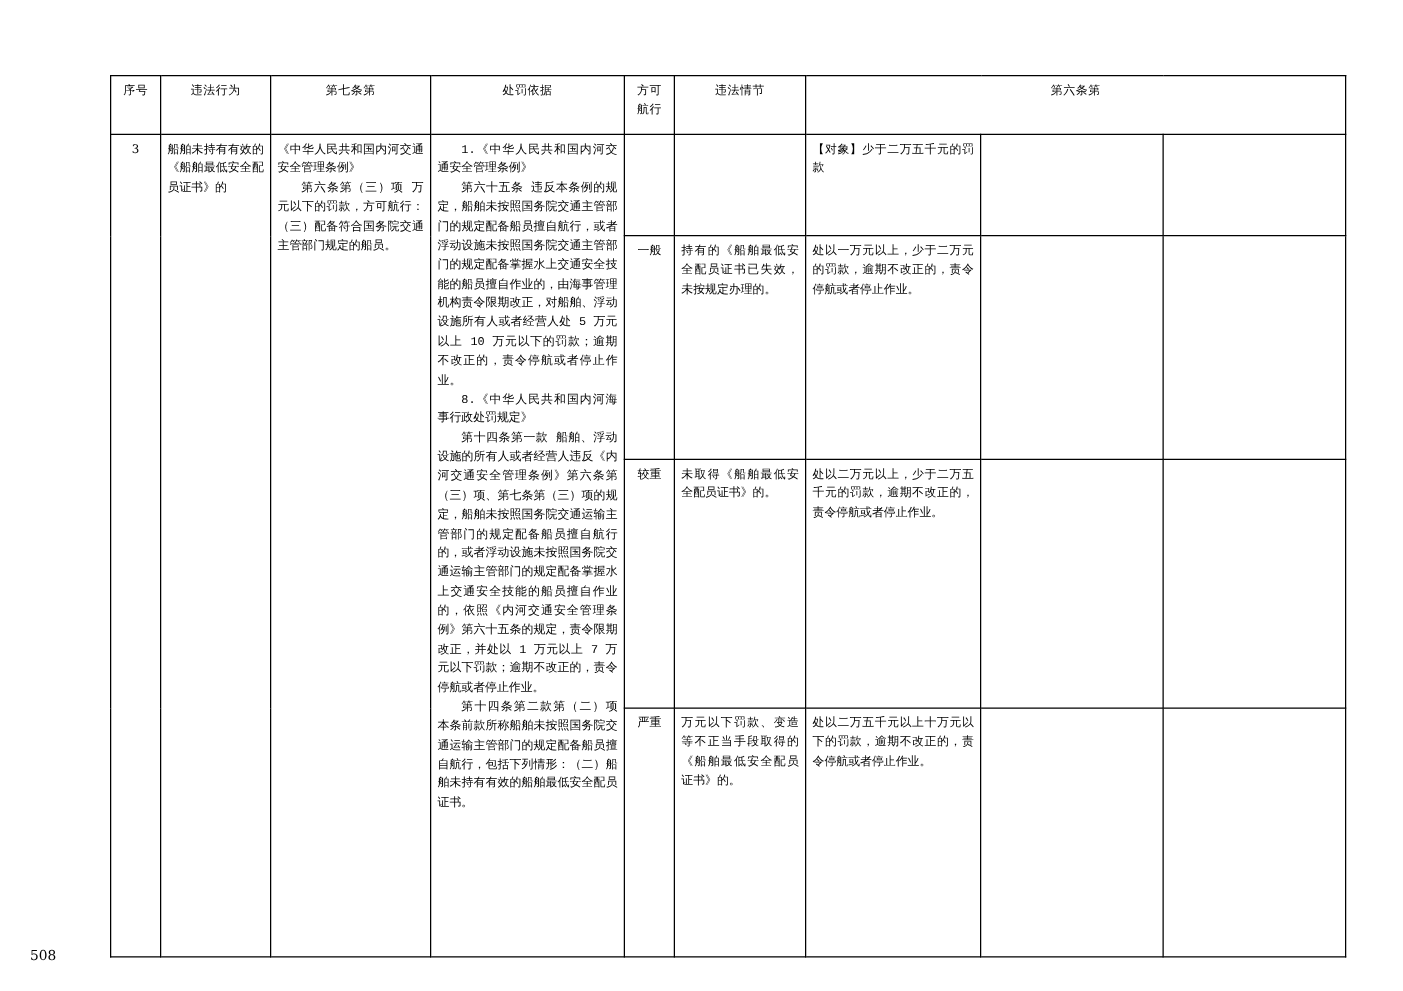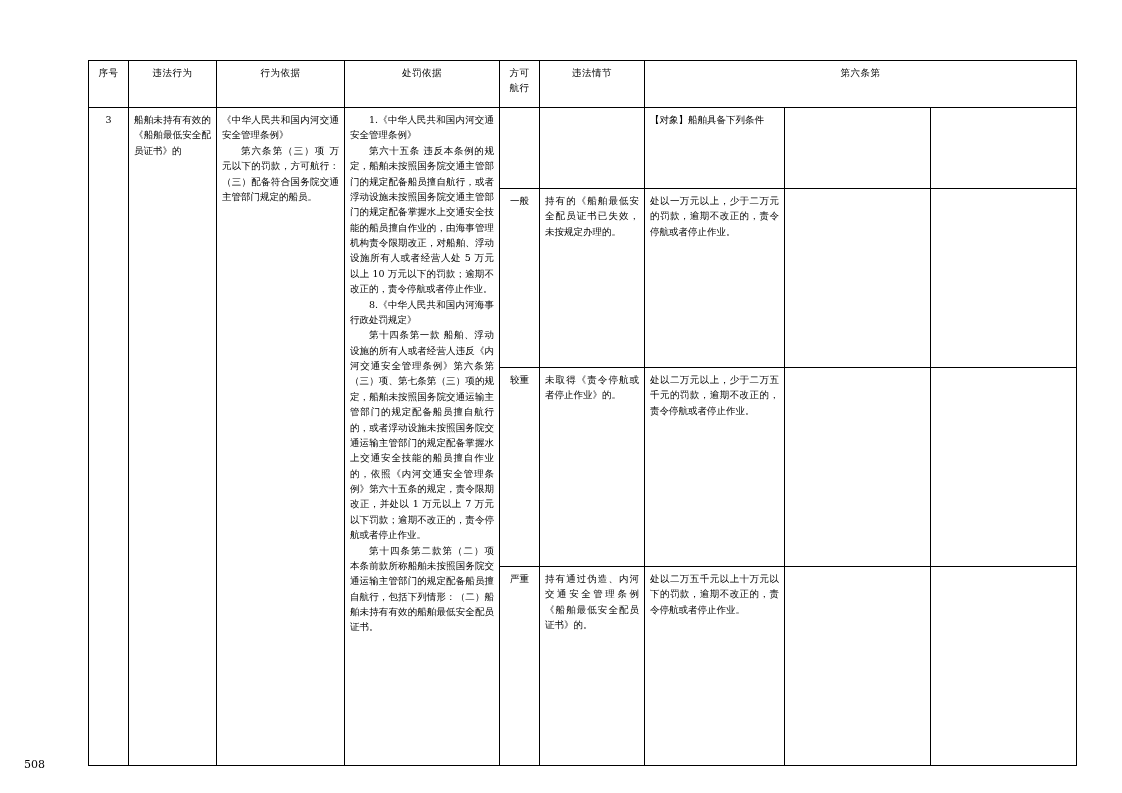--- a/index.html
+++ b/index.html
@@ -64,20 +64,21 @@
   td.center-mid {
     text-align: center;
     vertical-align: middle;
   }
   td.just {
     text-align: justify;
     text-justify: inter-ideograph;
   }
   .indent {
     text-indent: 2em;
+    font-family: Liberation Mono, monospace;
   }
   .cellbody p {
     margin: 0;
   }
   .pagenum {
     position: absolute;
     left: 4px;
     top: 758px;
     width: 1122px;
     font-size: 11px;
@@ -98,21 +99,21 @@
         <col class="c-degree">
         <col class="c-detail">
         <col class="c-std">
         <col class="c-blank1">
         <col class="c-blank2">
       </colgroup>
       <thead>
         <tr>
           <td>序号</td>
           <td>违法行为</td>
-          <td>行为依据</td>
+          <td>第七条第</td>
           <td>处罚依据</td>
           <td>方可航行</td>
           <td>违法情节</td>
           <td colspan="3">第六条第</td>
         </tr>
       </thead>
       <tbody>
         <tr>
           <td class="center-mid" rowspan="4">3</td>
           <td class="center-mid just" rowspan="4">船舶未持有有效的《船舶最低安全配员证书》的</td>
@@ -126,41 +127,41 @@
             <div class="cellbody">
               <p class="indent">1.《中华人民共和国内河交通安全管理条例》</p>
               <p class="indent">第六十五条  违反本条例的规定，船舶未按照国务院交通主管部门的规定配备船员擅自航行，或者浮动设施未按照国务院交通主管部门的规定配备掌握水上交通安全技能的船员擅自作业的，由海事管理机构责令限期改正，对船舶、浮动设施所有人或者经营人处 5 万元以上 10 万元以下的罚款；逾期不改正的，责令停航或者停止作业。</p>
               <p class="indent">8.《中华人民共和国内河海事行政处罚规定》</p>
               <p class="indent">第十四条第一款  船舶、浮动设施的所有人或者经营人违反《内河交通安全管理条例》第六条第（三）项、第七条第（三）项的规定，船舶未按照国务院交通运输主管部门的规定配备船员擅自航行的，或者浮动设施未按照国务院交通运输主管部门的规定配备掌握水上交通安全技能的船员擅自作业的，依照《内河交通安全管理条例》第六十五条的规定，责令限期改正，并处以 1 万元以上 7 万元以下罚款；逾期不改正的，责令停航或者停止作业。</p>
               <p class="indent">第十四条第二款第（二）项  本条前款所称船舶未按照国务院交通运输主管部门的规定配备船员擅自航行，包括下列情形：（二）船舶未持有有效的船舶最低安全配员证书。</p>
             </div>
           </td>
           <td class="center-mid" style="height:72px"></td>
           <td class="just"></td>
-          <td class="just">【对象】船舶具备下列条件</td>
+          <td class="just">【对象】少于二万五千元的罚款</td>
           <td></td>
           <td></td>
         </tr>
         <tr>
           <td class="center-mid" style="height:170px">一般</td>
           <td class="just">持有的《船舶最低安全配员证书已失效，未按规定办理的。</td>
           <td class="just">处以一万元以上，少于二万元的罚款，逾期不改正的，责令停航或者停止作业。</td>
           <td></td>
           <td></td>
         </tr>
         <tr>
           <td class="center-mid" style="height:190px">较重</td>
-          <td class="just">未取得《责令停航或者停止作业》的。</td>
+          <td class="just">未取得《船舶最低安全配员证书》的。</td>
           <td class="just">处以二万元以上，少于二万五千元的罚款，逾期不改正的，责令停航或者停止作业。</td>
           <td></td>
           <td></td>
         </tr>
         <tr>
           <td class="center-mid" style="height:190px">严重</td>
-          <td class="just">持有通过伪造、内河交通安全管理条例《船舶最低安全配员证书》的。</td>
+          <td class="just">万元以下罚款、变造等不正当手段取得的《船舶最低安全配员证书》的。</td>
           <td class="just">处以二万五千元以上十万元以下的罚款，逾期不改正的，责令停航或者停止作业。</td>
           <td></td>
           <td></td>
         </tr>
       </tbody>
     </table>
   </div>
   <div class="pagenum">508</div>
 </div>
 

